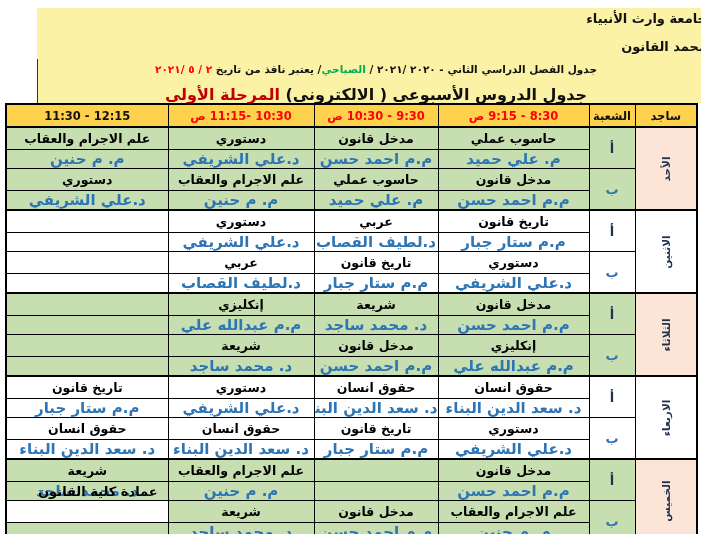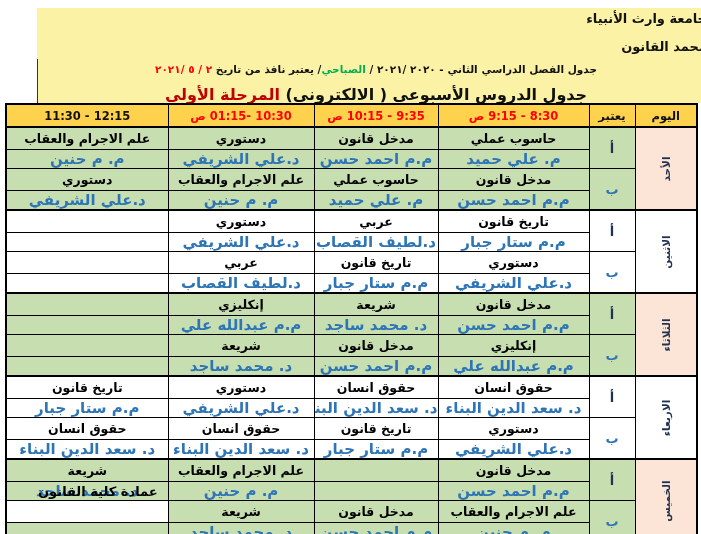--- a/index.html
+++ b/index.html
@@ -87,25 +87,25 @@
   <colgroup>
     <col style="width:62px">
       <col style="width:46px">
       <col style="width:151px">
       <col style="width:124px">
       <col style="width:146px">
       <col style="width:162px">
   </colgroup>
   <thead>
     <tr>
-      <th>اليوم</th>
-      <th>يعتبر</th>
+      <th>ساجد</th>
+      <th>الشعبة</th>
       <th class="time" dir="rtl">8:30 - 9:15 ص</th>
-      <th class="time" dir="rtl">9:35 - 10:15 ص</th>
-      <th class="time" dir="rtl">10:30 -01:15 ص</th>
+      <th class="time" dir="rtl">9:30 - 10:30 ص</th>
+      <th class="time" dir="rtl">10:30 -11:15 ص</th>
       <th class="time-black" dir="ltr">11:30 - 12:15</th>
     </tr>
   </thead>
 <tbody>
       <tr class="subject-row day-top">
         <td class="day-cell tint-peach" rowspan="4">
           <span class="day-label">الأحد</span>
         </td>
         <td class="sec sec-a bg-g" rowspan="2">أ</td>
         <td class="subject bg-g">حاسوب عملي</td>

